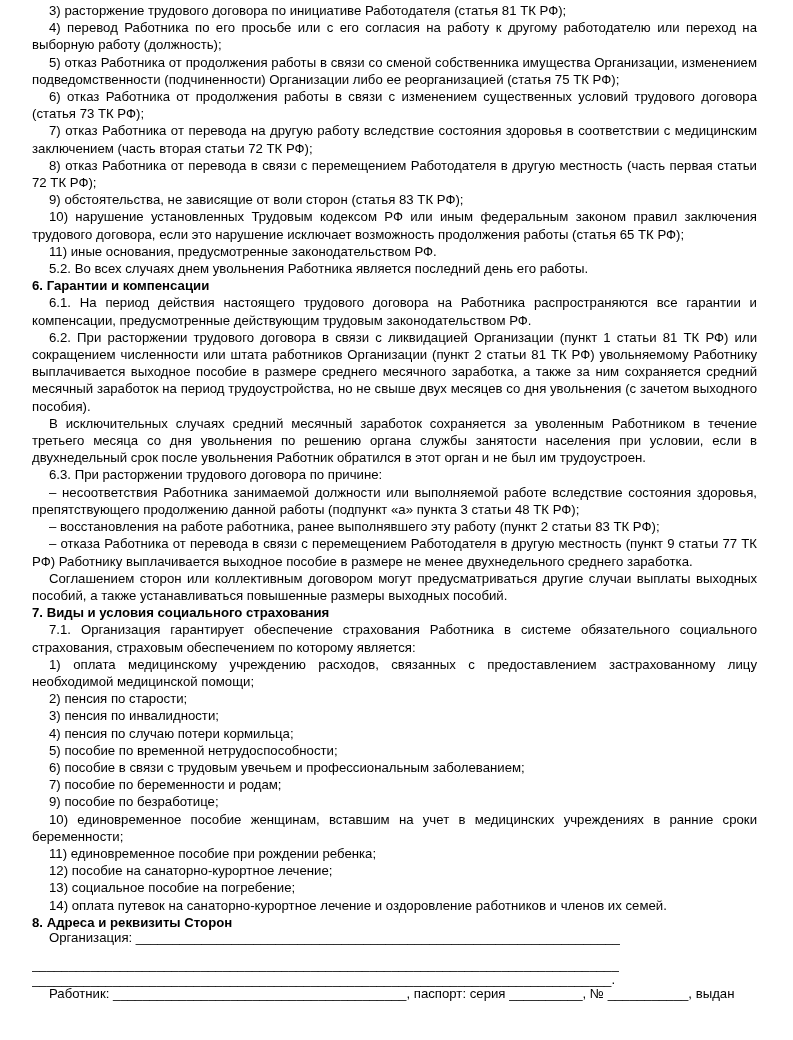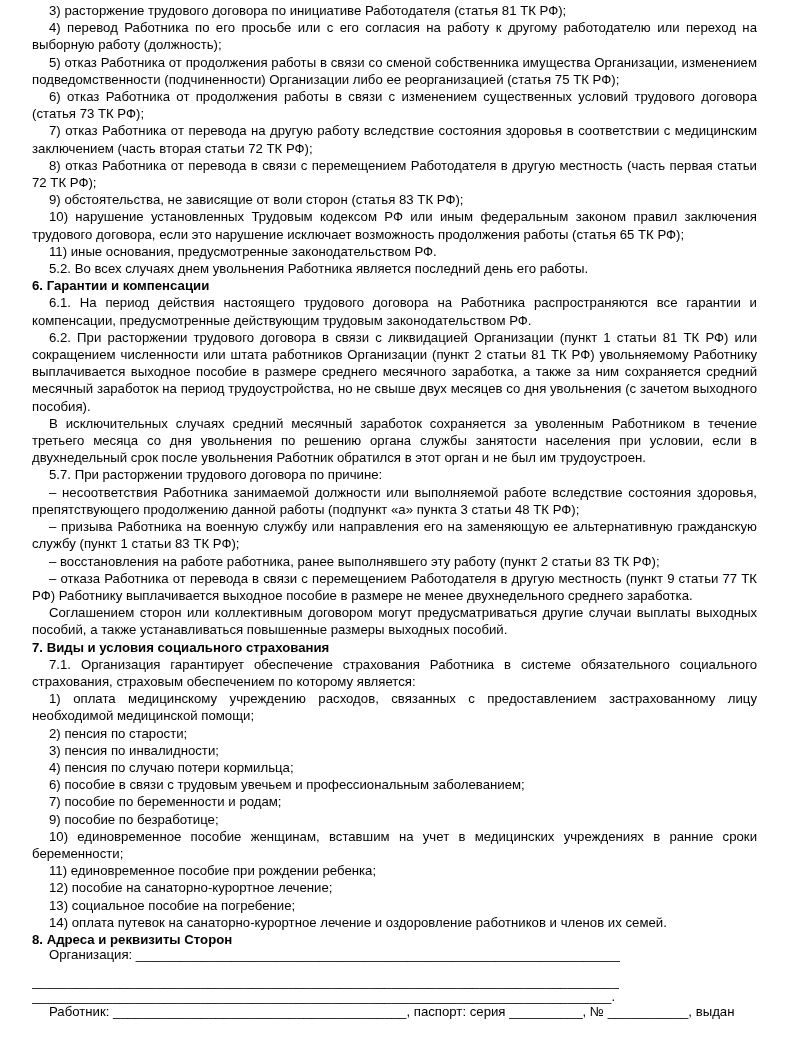--- a/index.html
+++ b/index.html
@@ -48,32 +48,32 @@
       <p class="item">7) отказ Работника от перевода на другую работу вследствие состояния здоровья в соответствии с медицинским заключением (часть вторая статьи 72 ТК РФ);</p>
       <p class="item">8) отказ Работника от перевода в связи с перемещением Работодателя в другую местность (часть первая статьи 72 ТК РФ);</p>
       <p class="item">9) обстоятельства, не зависящие от воли сторон (статья 83 ТК РФ);</p>
       <p class="item">10) нарушение установленных Трудовым кодексом РФ или иным федеральным законом правил заключения трудового договора, если это нарушение исключает возможность продолжения работы (статья 65 ТК РФ);</p>
       <p class="item">11) иные основания, предусмотренные законодательством РФ.</p>
       <p class="item">5.2. Во всех случаях днем увольнения Работника является последний день его работы.</p>
       <p class="heading">6. Гарантии и компенсации</p>
       <p class="item">6.1. На период действия настоящего трудового договора на Работника распространяются все гарантии и компенсации, предусмотренные действующим трудовым законодательством РФ.</p>
       <p class="item">6.2. При расторжении трудового договора в связи с ликвидацией Организации (пункт 1 статьи 81 ТК РФ) или сокращением численности или штата работников Организации (пункт 2 статьи 81 ТК РФ) увольняемому Работнику выплачивается выходное пособие в размере среднего месячного заработка, а также за ним сохраняется средний месячный заработок на период трудоустройства, но не свыше двух месяцев со дня увольнения (с зачетом выходного пособия).</p>
       <p class="item">В исключительных случаях средний месячный заработок сохраняется за уволенным Работником в течение третьего месяца со дня увольнения по решению органа службы занятости населения при условии, если в двухнедельный срок после увольнения Работник обратился в этот орган и не был им трудоустроен.</p>
-      <p class="item">5.7. При расторжении трудового договора по причине:</p>
+      <p class="item">6.3. При расторжении трудового договора по причине:</p>
       <p class="item">– несоответствия Работника занимаемой должности или выполняемой работе вследствие состояния здоровья, препятствующего продолжению данной работы (подпункт «а» пункта 3 статьи 48 ТК РФ);</p>
-      <p class="item">– призыва Работника на военную службу или направления его на заменяющую ее альтернативную гражданскую службу (пункт 1 статьи 83 ТК РФ);</p>
       <p class="item">– восстановления на работе работника, ранее выполнявшего эту работу (пункт 2 статьи 83 ТК РФ);</p>
       <p class="item">– отказа Работника от перевода в связи с перемещением Работодателя в другую местность (пункт 9 статьи 77 ТК РФ) Работнику выплачивается выходное пособие в размере не менее двухнедельного среднего заработка.</p>
       <p class="item">Соглашением сторон или коллективным договором могут предусматриваться другие случаи выплаты выходных пособий, а также устанавливаться повышенные размеры выходных пособий.</p>
       <p class="heading">7. Виды и условия социального страхования</p>
       <p class="item">7.1. Организация гарантирует обеспечение страхования Работника в системе обязательного социального страхования, страховым обеспечением по которому является:</p>
       <p class="item">1) оплата медицинскому учреждению расходов, связанных с предоставлением застрахованному лицу необходимой медицинской помощи;</p>
       <p class="item">2) пенсия по старости;</p>
       <p class="item">3) пенсия по инвалидности;</p>
       <p class="item">4) пенсия по случаю потери кормильца;</p>
+      <p class="item">5) пособие по временной нетрудоспособности;</p>
       <p class="item">6) пособие в связи с трудовым увечьем и профессиональным заболеванием;</p>
       <p class="item">7) пособие по беременности и родам;</p>
       <p class="item">9) пособие по безработице;</p>
       <p class="item">10) единовременное пособие женщинам, вставшим на учет в медицинских учреждениях в ранние сроки беременности;</p>
       <p class="item">11) единовременное пособие при рождении ребенка;</p>
       <p class="item">12) пособие на санаторно-курортное лечение;</p>
       <p class="item">13) социальное пособие на погребение;</p>
       <p class="item">14) оплата путевок на санаторно-курортное лечение и оздоровление работников и членов их семей.</p>
       <p class="heading">8. Адреса и реквизиты Сторон</p>
       <p class="form-indent">Организация: __________________________________________________________________</p>

